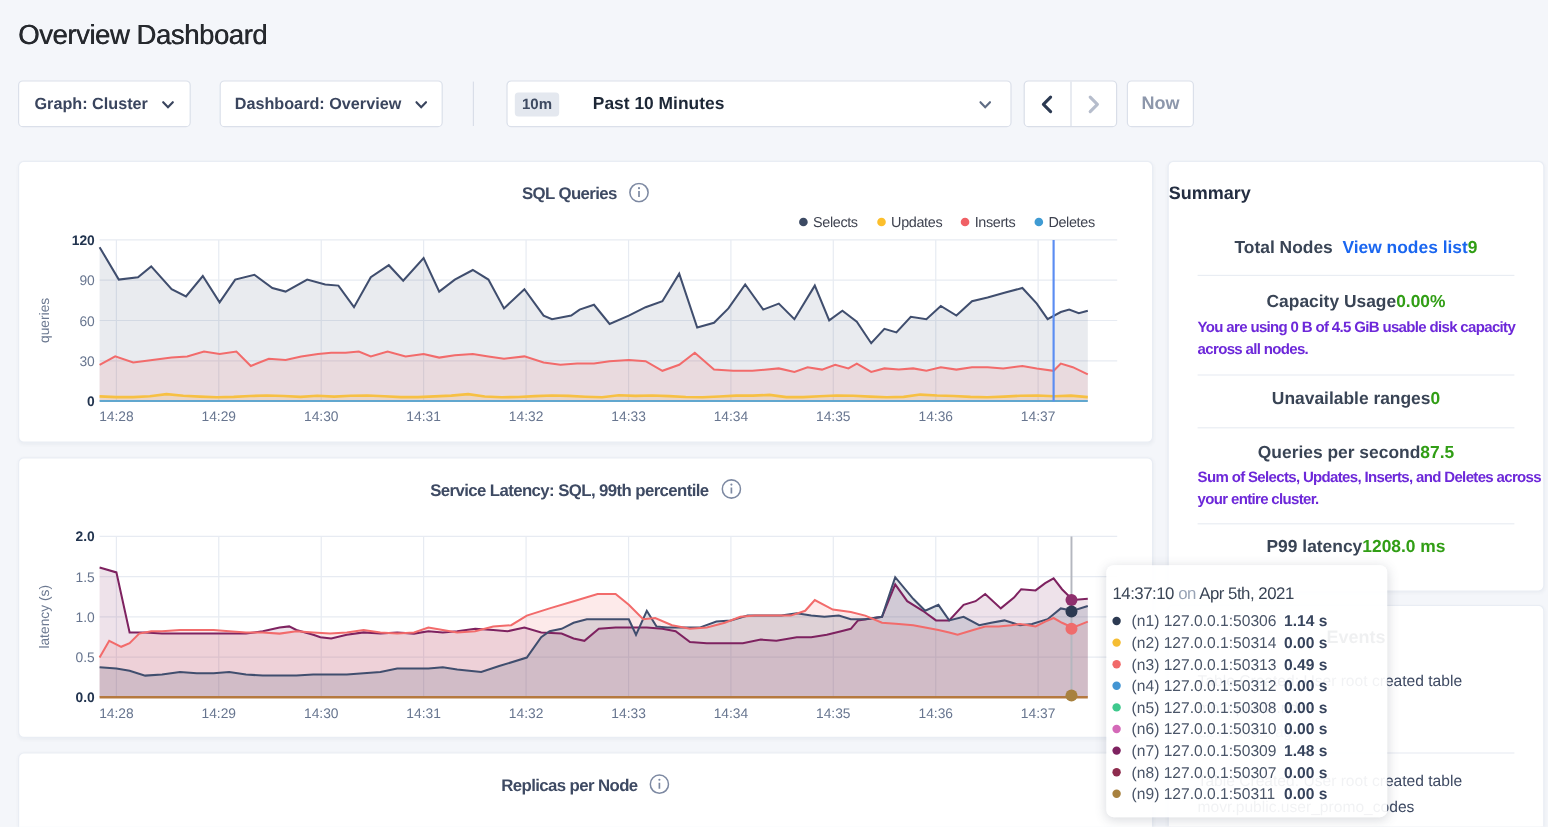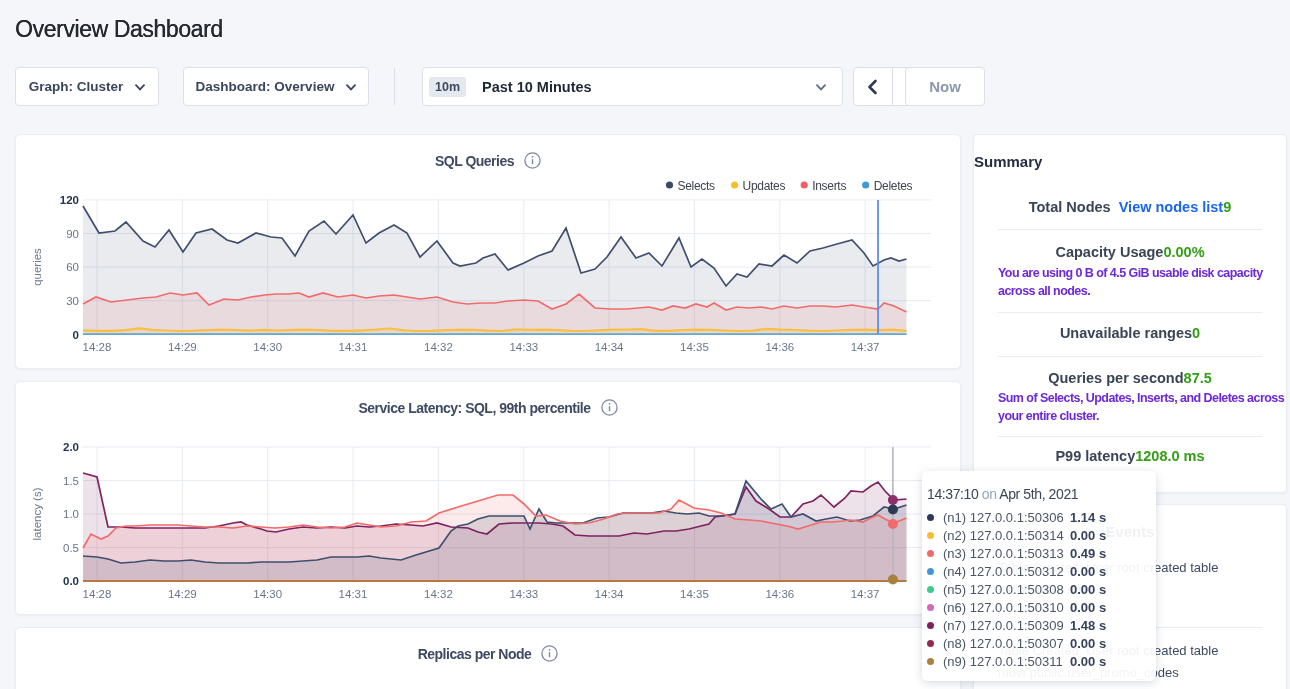--- a/index.html
+++ b/index.html
@@ -27,38 +27,38 @@
 
 <div class="ctl" style="left:15px;top:67px;width:144px;height:39px;justify-content:center">Graph:&nbsp;Cluster<span style="margin-left:12px"><svg width="10" height="7" viewBox="0 0 10 7">
         <path d="M1 1.2 L5 5.4 L9 1.2" fill="none" stroke="#3a455e" stroke-width="1.8" stroke-linecap="round"></path>
       </svg></span></div>
 <div class="ctl" style="left:183px;top:67px;width:186px;height:39px;justify-content:center">Dashboard:&nbsp;Overview<span style="margin-left:12px"><svg width="10" height="7" viewBox="0 0 10 7">
         <path d="M1 1.2 L5 5.4 L9 1.2" fill="none" stroke="#3a455e" stroke-width="1.8" stroke-linecap="round"></path>
       </svg></span></div>
 <div class="abs" style="left:394px;top:68px;width:1px;height:37px;background:#d9dee8"></div>
 <div class="ctl" style="left:422px;top:67px;width:421px;height:39px;padding-left:6px;font-weight:700">
   <span style="background:#e4e8ef;border-radius:3px;padding:3px 6px;font-size:12.5px;color:#3e4a61">10m</span>
-  <span style="margin-left:16px;font-size:14.5px;color:#1d2736">Past 10 Minutes</span>
+  <span style="margin-left:28px;font-size:14.5px;color:#1d2736">Past 10 Minutes</span>
   <span style="position:absolute;right:16px"><svg width="10" height="7" viewBox="0 0 10 7">
         <path d="M1 1.2 L5 5.4 L9 1.2" fill="none" stroke="#5f6c84" stroke-width="1.8" stroke-linecap="round"></path>
       </svg></span>
 </div>
 <div class="ctl" style="left:853px;top:67px;width:78px;height:39px;border-color:#d9dee8">
   <span style="width:39px;text-align:center;border-right:1px solid #d9dee8;height:100%;display:flex;align-items:center;justify-content:center">
     <svg width="11" height="16" viewBox="0 0 11 16">
         <path d="M8.5 2 L2.5 8 L8.5 14" fill="none" stroke="#2c3a52" stroke-width="2.6" stroke-linecap="round" stroke-linejoin="round"></path>
       </svg>
   </span>
   <span style="width:38px;text-align:center;height:100%;display:flex;align-items:center;justify-content:center">
     <svg width="11" height="16" viewBox="0 0 11 16">
         <path d="M2.5 2 L8.5 8 L2.5 14" fill="none" stroke="#b6bdcc" stroke-width="2.6" stroke-linecap="round" stroke-linejoin="round"></path>
       </svg>
   </span>
 </div>
-<div class="ctl" style="left:905px;top:67px;width:80px;height:39px;justify-content:center;color:#8d97ab;font-size:15px">Now</div>
+<div class="ctl" style="left:939px;top:67px;width:56px;height:39px;justify-content:center;color:#8d97ab;font-size:15px">Now</div>
 
 <div class="card" style="left:15px;top:134px;width:946px;height:235px">
   <div class="chart-title" style="top:17px">SQL Queries <svg width="17" height="17" viewBox="0 0 17 17" style="margin-left:10px">
         <circle cx="8.5" cy="8.5" r="7.6" fill="none" stroke="#7d89a2" stroke-width="1.3"></circle>
         <line x1="8.5" y1="7.2" x2="8.5" y2="12.2" stroke="#7d89a2" stroke-width="1.4"></line>
         <circle cx="8.5" cy="4.8" r="0.9" fill="#7d89a2"></circle>
       </svg></div>
   <svg width="946" height="235" viewBox="0 0 946 235" style="position:absolute;left:0;top:0">
 <line x1="81.0" y1="64.9" x2="81.0" y2="199.3" stroke="#e7ebf2" stroke-width="1"></line>
 <line x1="166.3" y1="64.9" x2="166.3" y2="199.3" stroke="#e7ebf2" stroke-width="1"></line>

